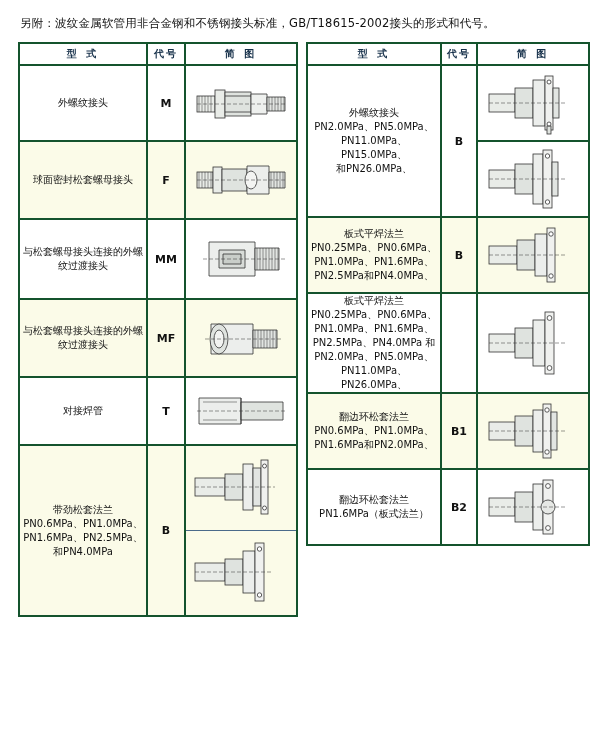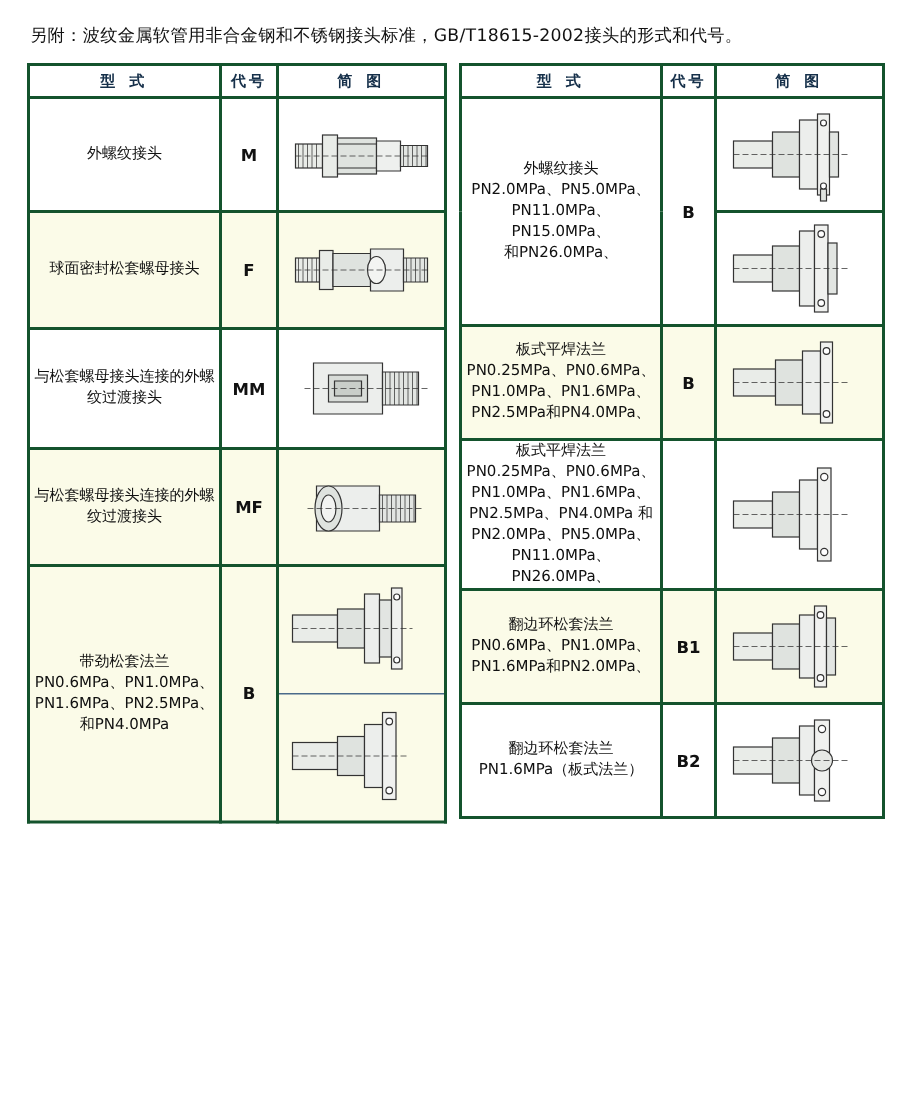--- a/index.html
+++ b/index.html
@@ -211,20 +211,36 @@
                 <line x1="78" y1="30" x2="78" y2="48"></line>
                     <line x1="81" y1="30" x2="81" y2="48"></line>
                 <line x1="84" y1="30" x2="84" y2="48"></line>
                     <line x1="87" y1="30" x2="87" y2="48"></line>
               </g>
             </g>
           </svg>
         </td>
       </tr>
 
+      <tr>
+        <td class="cell-text name-cell">对接焊管</td>
+        <td class="code">T</td>
+        <td class="fig">
+          <svg width="104" height="66" viewBox="0 0 104 66">
+            <g stroke="#333" stroke-width="0.8" fill="#e9ece8">
+              <path d="M10 20 L52 20 L52 46 L10 46 Z" fill="#eceeec"></path>
+              <path d="M52 24 L94 24 L94 42 L52 42 Z" fill="#dfe3df"></path>
+              <line x1="52" y1="20" x2="52" y2="46"></line>
+              <line x1="8" y1="33" x2="96" y2="33" stroke-dasharray="4 2" stroke-width="0.5"></line>
+              <path d="M14 24 L48 24" stroke-width="0.5"></path>
+              <path d="M14 42 L48 42" stroke-width="0.5"></path>
+            </g>
+          </svg>
+        </td>
+      </tr>
 
       <tr class="tint">
         <td class="cell-text name-cell tint" style="white-space:pre-line">带劲松套法兰
 PN0.6MPa、PN1.0MPa、
 PN1.6MPa、PN2.5MPa、
 和PN4.0MPa</td>
         <td class="code tint">B</td>
         <td class="fig tint" style="padding:0">
           <div style="border-bottom:1px solid #4a6a8a;padding:4px 0;">
             <svg width="104" height="76" viewBox="0 0 104 76">

